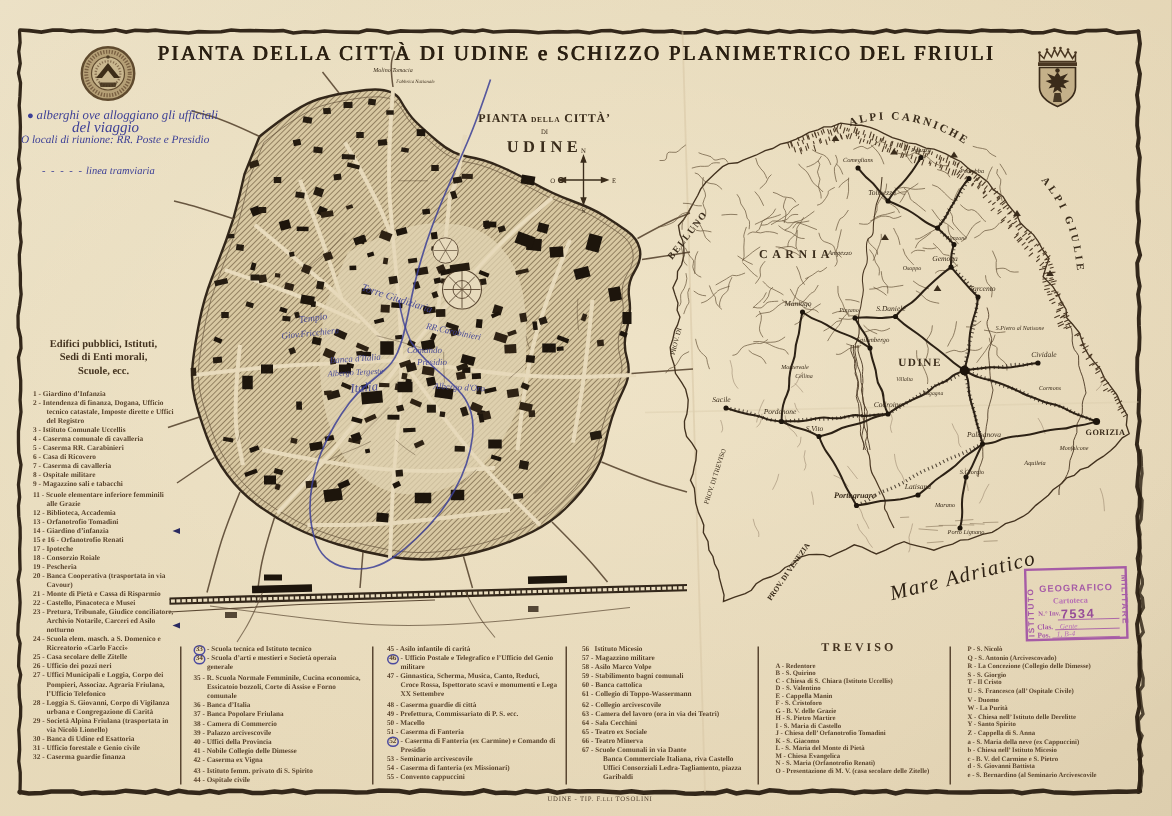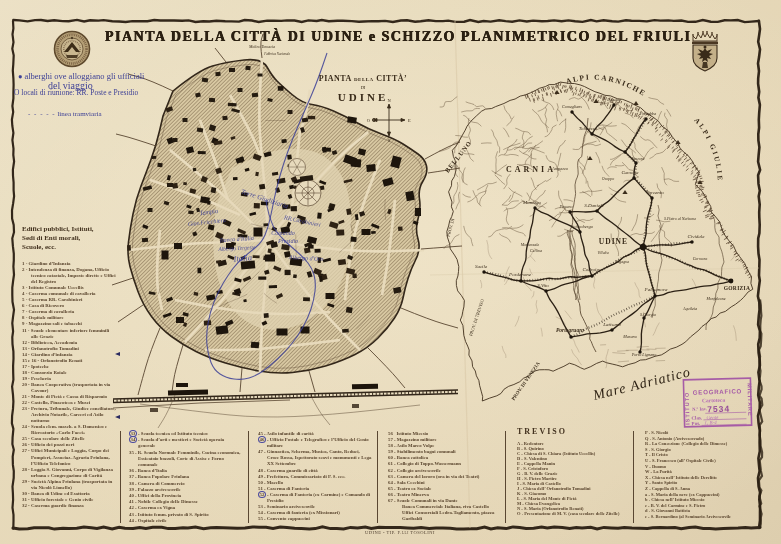--- a/index.html
+++ b/index.html
@@ -1,26 +1,26 @@
 <!DOCTYPE html>
 <html><head><meta charset="utf-8"><style>
 html,body{margin:0;padding:0;background:#cfc2a4}
 #page{position:relative;width:781px;height:544px;overflow:hidden;
 background:
  radial-gradient(ellipse 120% 100% at 50% 45%, rgba(255,248,228,0.35), rgba(0,0,0,0) 60%),
  linear-gradient(135deg,#ece1c6 0%,#e8dcbe 18%,#e6d8b8 50%,#e3d4b4 82%,#ddceae 100%);
 font-family:"Liberation Serif",serif;color:#43321f}
 .abs{position:absolute}
-#title{left:105px;top:29px;width:586px;font-weight:bold;font-size:14px;
+#title{left:105px;top:29px;width:586px;font-weight:normal;font-size:14px;
 letter-spacing:1.5px;color:#2b2012;white-space:nowrap;text-shadow:0.35px 0 0 #2b2012,-0.25px 0 0 #2b2012}
-.blue{color:#3c3f96;white-space:nowrap}
+.blue{color:#3c3f96;font-style:italic;white-space:nowrap}
 .lg{font-size:4.9px;line-height:6.05px}
 .it{padding-left:9px;text-indent:-9px;margin:0}
 .col{position:absolute;color:#5a452e;font-weight:bold}
-.hd{font-weight:bold;}
+.hd{font-weight:bold;text-align:center}
 .vr{position:absolute;width:1px;background:#5a4732;top:431px;height:92px}
 .circ{border:0.7px solid #4b4aa0;border-radius:50%;padding:0 0.5px;color:#5a452e}
 </style></head>
 <body>
 <div id="page">
 
 <svg width="781" height="544" viewBox="0 0 781 544" style="position:absolute;left:0;top:0">
       <defs>
 <pattern id="hatch1" width="2.6" height="2.6" patternUnits="userSpaceOnUse" patternTransform="rotate(45)">
 <rect width="2.6" height="2.6" fill="#d8c8a2"></rect>

